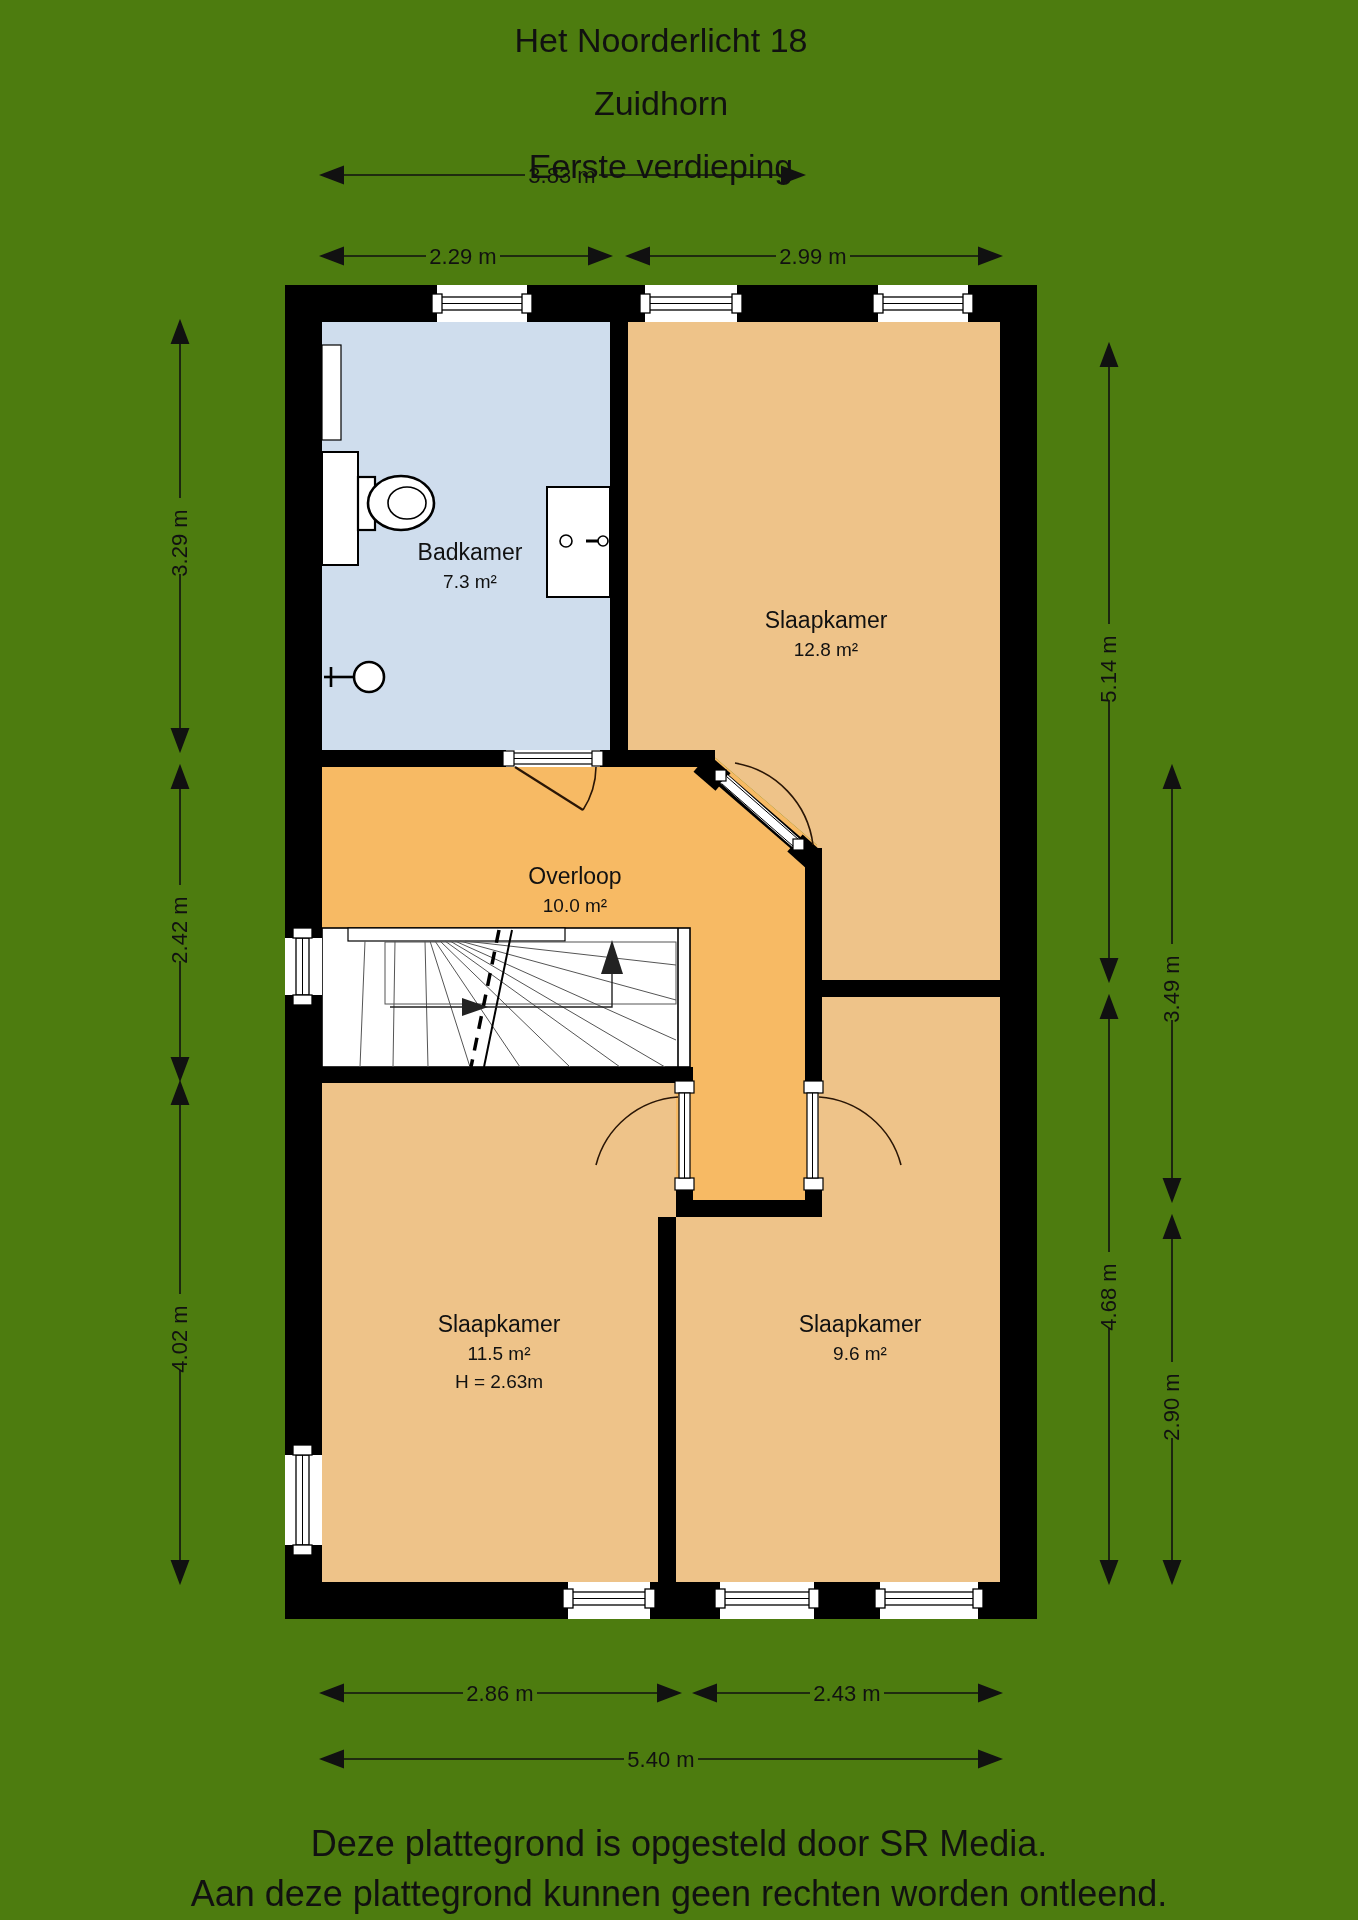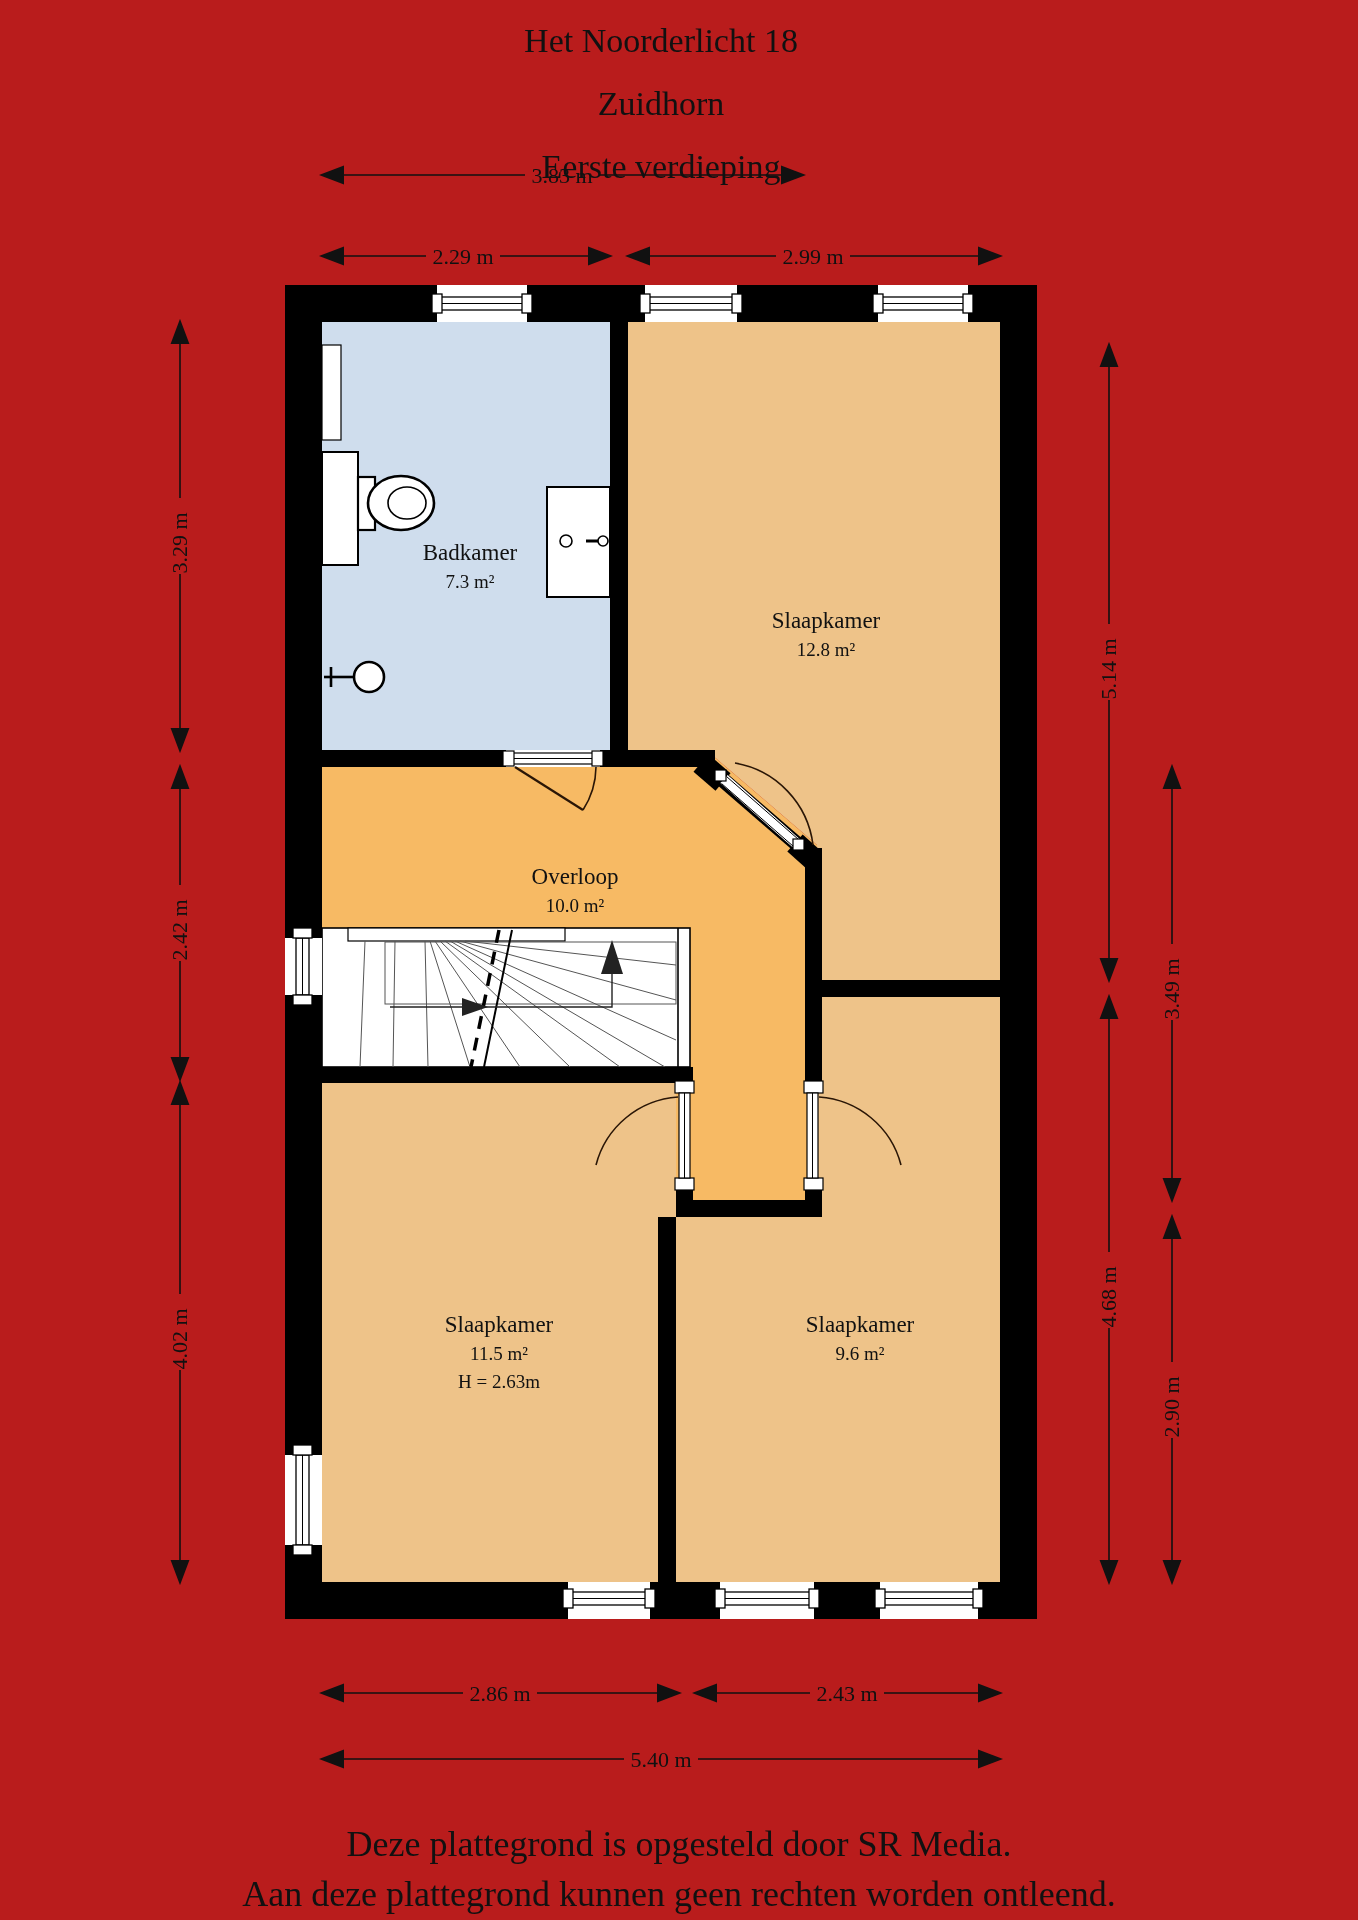--- a/index.html
+++ b/index.html
@@ -1,17 +1,17 @@
 <!DOCTYPE html>
 <html><head>
 <meta charset="utf-8">
 <style>
   html,body{margin:0;padding:0;background:#ffffff;}
-  .page{position:relative;width:1358px;height:1920px;background:#b91c1c;overflow:hidden;
-        font-family:Liberation Serif, serif;}
+  .page{position:relative;width:1358px;height:1920px;background:#4d7c0f;overflow:hidden;
+        font-family:Liberation Sans, sans-serif;}
   svg{position:absolute;left:0;top:0;}
   text{fill:#111111;}
   .title-line{font-size:34px;}
   .footer-line{font-size:36px;}
   .room-name{font-size:23px;}
   .room-sub{font-size:19px;}
   .dim-label{font-size:22px;}
   .dimline{stroke:#111111;stroke-width:1.6;fill:none;}
   .wall{fill:#000000;}
   .treads{stroke:#555555;stroke-width:1;}

